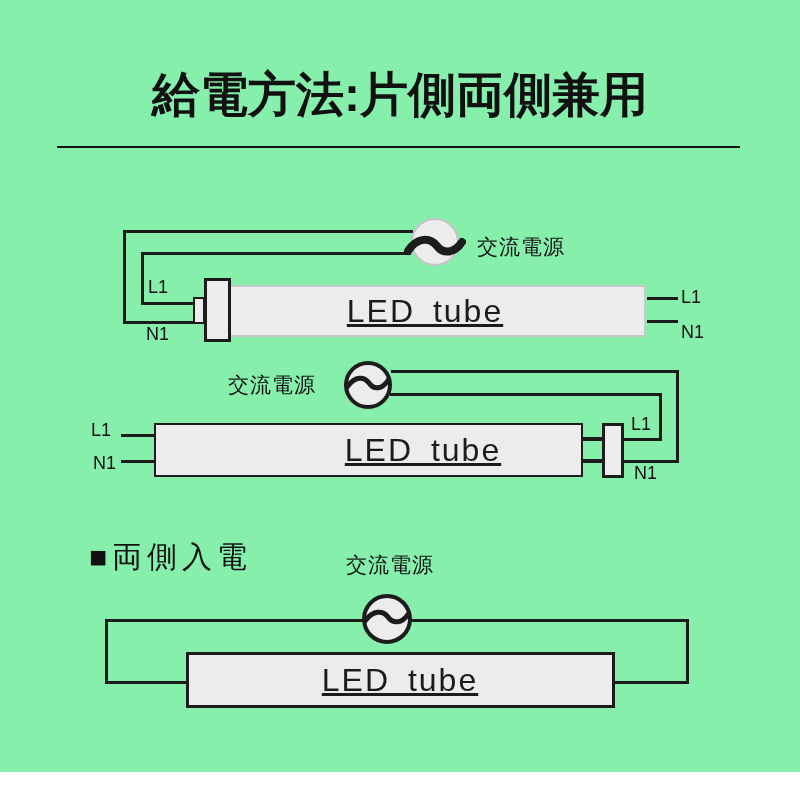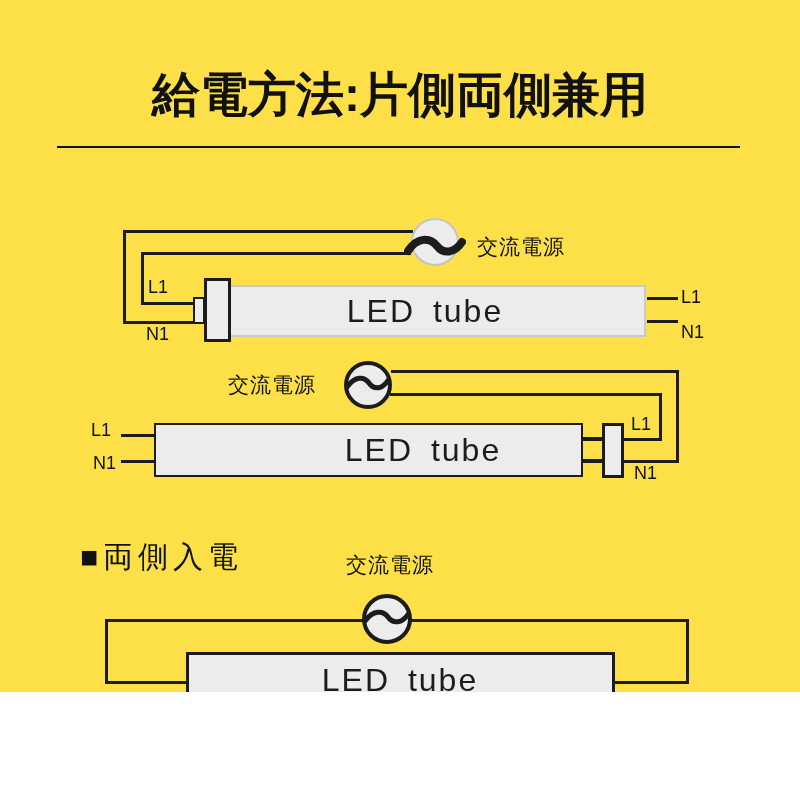--- a/index.html
+++ b/index.html
@@ -1,17 +1,17 @@
 <!DOCTYPE html>
 <html><head>
 <meta charset="utf-8">
 <style>
   html,body{margin:0;padding:0;}
   .canvas{
-    position:relative;width:800px;height:692px;background:#fde047;
+    position:relative;width:800px;height:772px;background:#86efac;
     font-family:"Liberation Sans","DejaVu Sans",sans-serif;color:#151515;
     overflow:hidden;
   }
   .abs{position:absolute;}
   .title{
     left:0;top:63px;width:800px;text-align:center;
     font-size:48px;font-weight:600;letter-spacing:0px;color:#111;
   }
   .divider{left:57px;top:146px;width:683px;height:2px;background:#111;}
   .section-h{font-size:30px;font-weight:500;letter-spacing:5px;color:#111;white-space:nowrap;}
@@ -20,21 +20,21 @@
   .tube-light{border:2px solid #c8c8c8;}
   .tube-dark{border:2px solid #1c1c1c;}
   .tube3{border:3px solid #1c1c1c;}
   .cap{background:#ececec;border:3px solid #1c1c1c;box-sizing:border-box;}
   .pin{background:#ececec;border:2px solid #1c1c1c;box-sizing:border-box;}
   .circle{border-radius:50%;background:#ececec;box-sizing:border-box;}
   .circle-light{border:2px solid #c4c4c4;}
   .circle-dark{border:4px solid #1c1c1c;}
   .tube-label{
     width:240px;text-align:center;font-size:32px;letter-spacing:2px;
-    word-spacing:7px;color:#1c1c1c;white-space:nowrap;
+    word-spacing:7px;color:#1c1c1c;white-space:nowrap;text-decoration:underline;
   }
   .ac-label{font-size:21px;letter-spacing:1px;color:#111;white-space:nowrap;}
   .pin-label{font-size:18px;color:#111;white-space:nowrap;}
 </style>
 </head>
 <body>
 
 <div class="canvas">
 
   <div class="abs title">給電方法:片側両側兼用</div>
@@ -87,21 +87,21 @@
   </svg>
 
   <div class="abs pin-label" style="left:631px;top:414px;">L1</div>
   <div class="abs pin-label" style="left:634px;top:463px;">N1</div>
 
   <div class="abs pin-label" style="left:91px;top:420px;">L1</div>
   <div class="abs wire" style="left:121px;top:434px;width:33px;height:3px;"></div>
   <div class="abs pin-label" style="left:93px;top:453px;">N1</div>
   <div class="abs wire" style="left:121px;top:460px;width:33px;height:3px;"></div>
 
-  <div class="abs section-h" style="left:80px;top:537px;">■両側入電</div>
+  <div class="abs section-h" style="left:89px;top:537px;">■両側入電</div>
 
   <div class="abs ac-label" style="left:346px;top:551px;">交流電源</div>
 
   <div class="abs wire" style="left:105px;top:619px;width:584px;height:3px;"></div>
   <div class="abs wire" style="left:105px;top:619px;width:3px;height:65px;"></div>
   <div class="abs wire" style="left:105px;top:681px;width:84px;height:3px;"></div>
   <div class="abs wire" style="left:686px;top:619px;width:3px;height:65px;"></div>
   <div class="abs wire" style="left:613px;top:681px;width:76px;height:3px;"></div>
 
   <div class="abs circle circle-dark" style="left:362px;top:594px;width:50px;height:50px;"></div>

